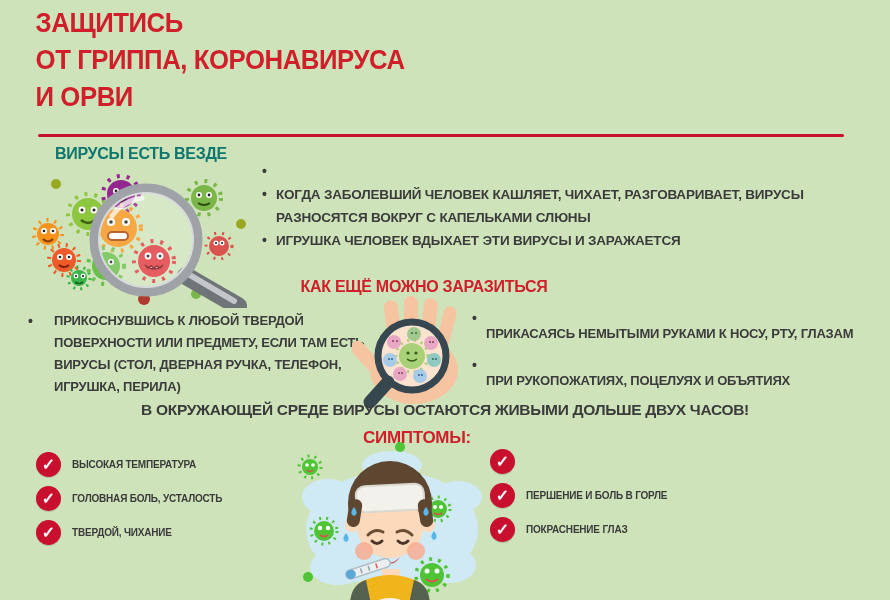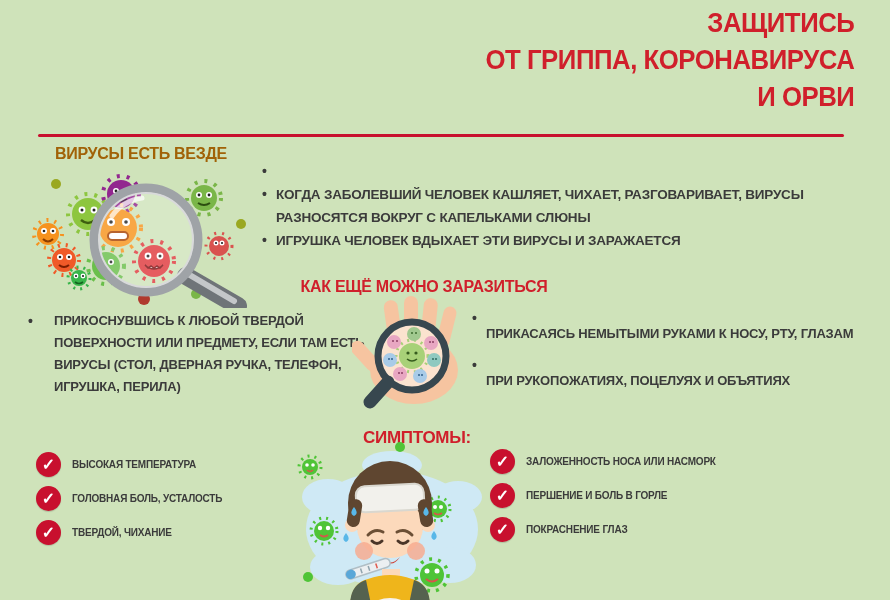--- a/index.html
+++ b/index.html
@@ -8,32 +8,32 @@
     width:890px;height:600px;
     background:#cfe3ba;
     overflow:hidden;
     font-family:"Liberation Sans", sans-serif;
     font-weight:bold;
     color:#3b3b3b;
   }
   
   .title{
     position:absolute;top:4px;left:0;width:100%;
-    text-align:right;color:#d01f2b;
+    text-align:left;color:#d01f2b;
     font-size:28px;line-height:37px;letter-spacing:-0.5px;
   }
   .title div{transform:scaleX(.92);transform-origin:center;}
   .rule{
     position:absolute;top:134px;left:38px;width:806px;height:3px;
     background:#c8102e;border-radius:2px;
   }
   
   .sec1-heading{
     position:absolute;top:145px;left:55px;
-    color:#a16207;font-size:16px;letter-spacing:-0.3px;
+    color:#0f766e;font-size:16px;letter-spacing:-0.3px;
   }
   .illus{position:absolute;}
   .illus-viruses{left:26px;top:166px;}
   .bullets{
     list-style:none;margin:0;padding:0;
     position:absolute;
   }
   .bullets li{display:flex;align-items:flex-start;}
   .dot{
     flex:0 0 auto;width:14px;
@@ -264,20 +264,21 @@
     <li>
       <span class="dot">•</span>
       <span class="btext">ПРИКАСАЯСЬ НЕМЫТЫМИ РУКАМИ К НОСУ, РТУ, ГЛАЗАМ</span>
     </li>
     <li>
       <span class="dot">•</span>
       <span class="btext">ПРИ РУКОПОЖАТИЯХ, ПОЦЕЛУЯХ И ОБЪЯТИЯХ</span>
     </li>
   </ul>
 
+  <div class="banner">В ОКРУЖАЮЩЕЙ СРЕДЕ ВИРУСЫ ОСТАЮТСЯ ЖИВЫМИ ДОЛЬШЕ ДВУХ ЧАСОВ!</div>
 
   <h2 class="symptoms-heading" style="margin:0;">СИМПТОМЫ:</h2>
 
   <svg class="illus illus-boy" width="208" height="172" viewBox="0 0 208 172">
     <g fill="#cfe9f5">
       <ellipse cx="104" cy="92" rx="86" ry="58"></ellipse>
       <ellipse cx="40" cy="60" rx="26" ry="18"></ellipse>
       <ellipse cx="170" cy="60" rx="24" ry="16"></ellipse>
       <ellipse cx="50" cy="130" rx="28" ry="18"></ellipse>
       <ellipse cx="162" cy="128" rx="26" ry="18"></ellipse>
@@ -367,21 +368,20 @@
     </li>
     <li>
       <span class="check">✓</span>
       <span class="ctext">ТВЕРДОЙ, ЧИХАНИЕ</span>
     </li>
   </ul>
 
   <ul class="checklist checklist-right">
     <li>
       <span class="check">✓</span>
-      <span class="ctext">ЗАЛОЖЕННОСТЬ НОСА ИЛИ НАСМОРК</span>
     </li>
     <li>
       <span class="check">✓</span>
       <span class="ctext">ПЕРШЕНИЕ И БОЛЬ В ГОРЛЕ</span>
     </li>
     <li>
       <span class="check">✓</span>
       <span class="ctext">ПОКРАСНЕНИЕ ГЛАЗ</span>
     </li>
   </ul>

